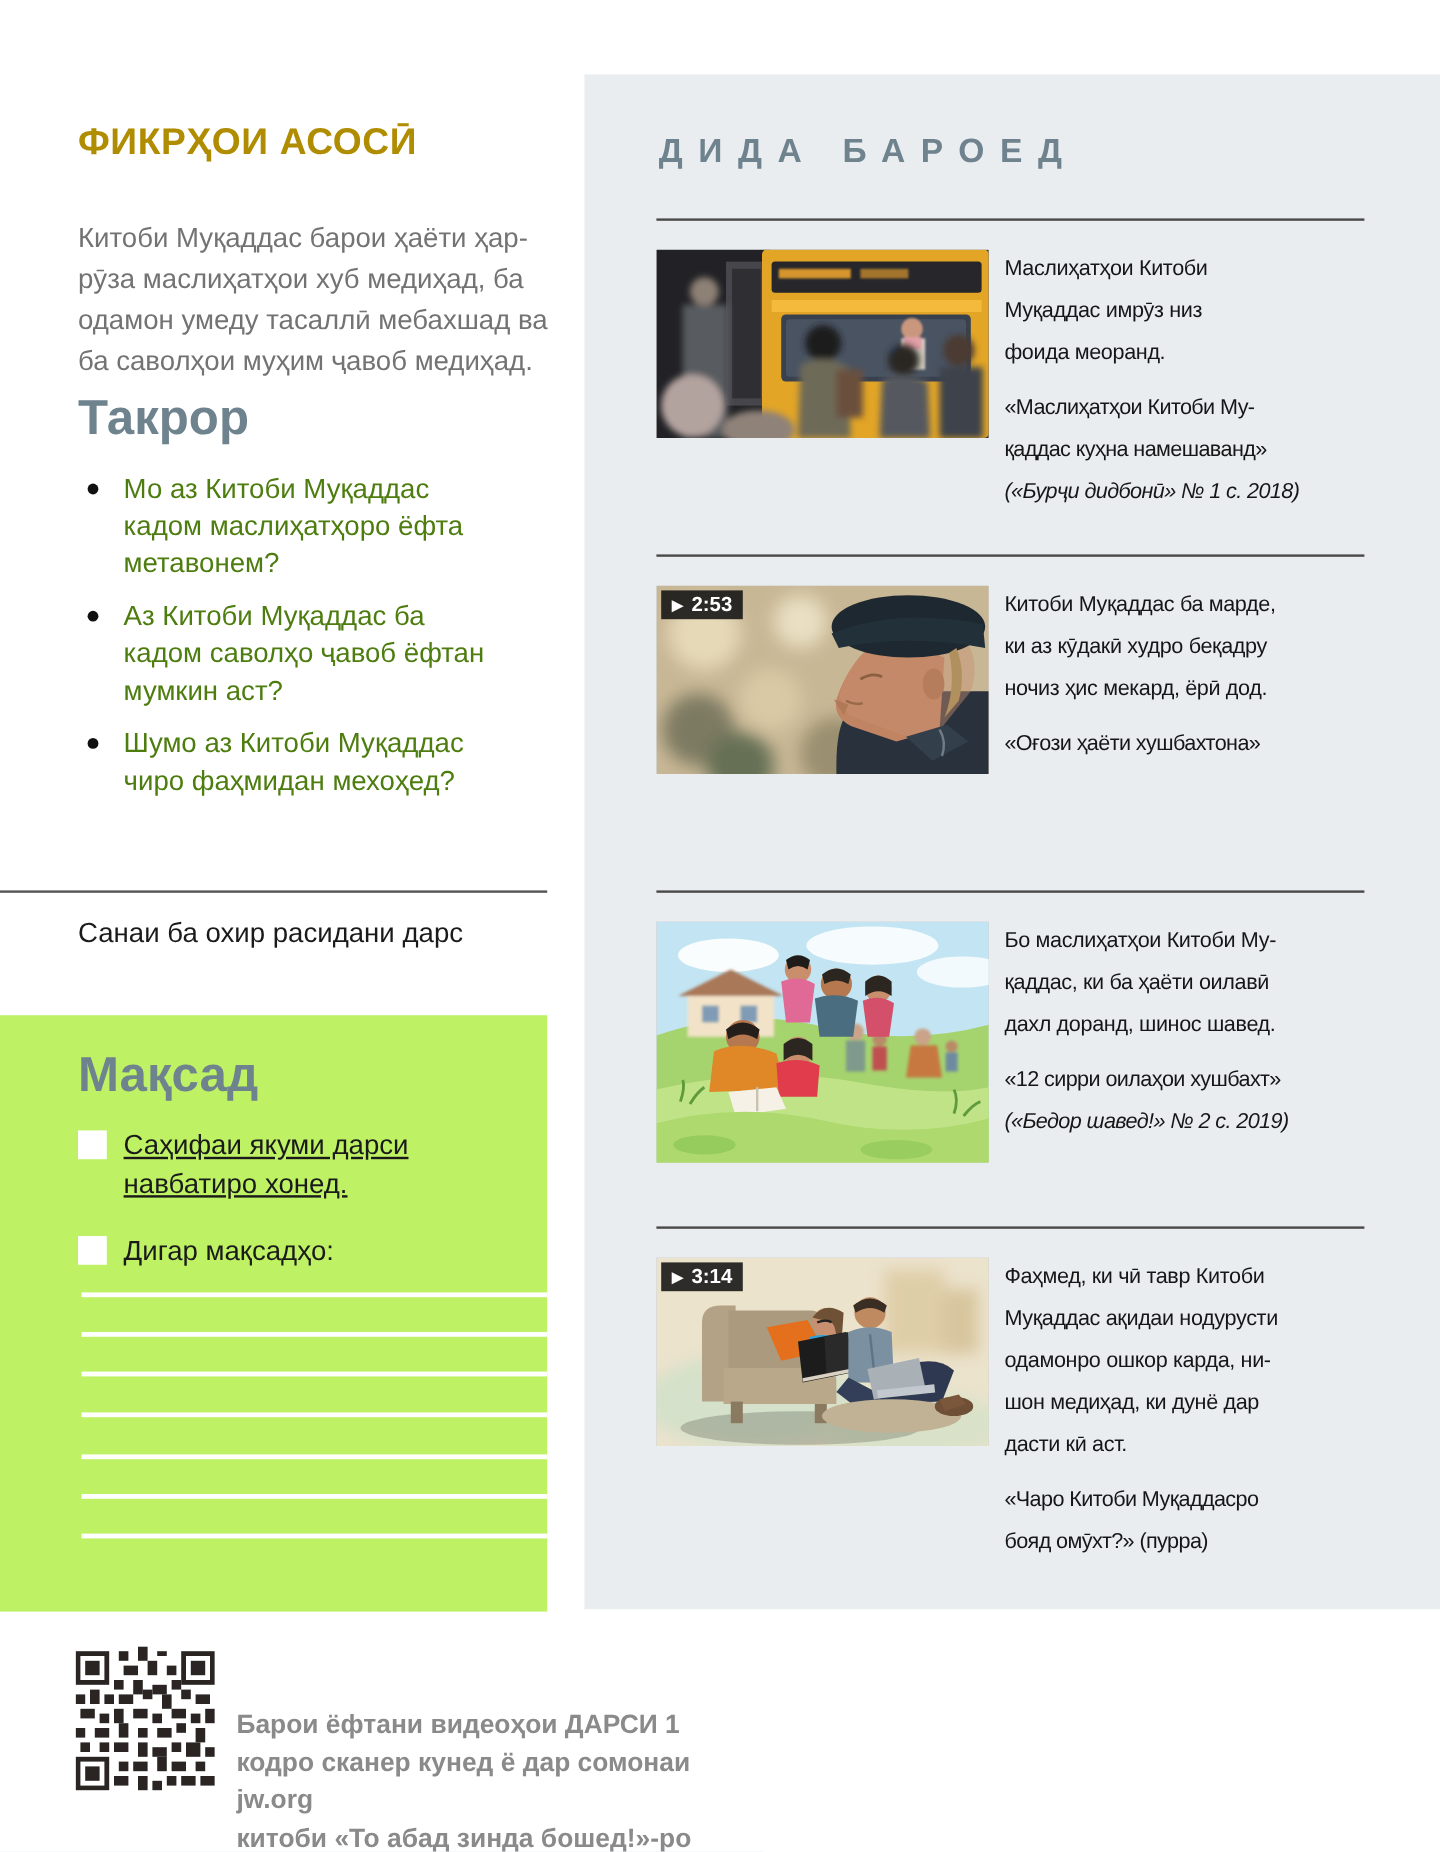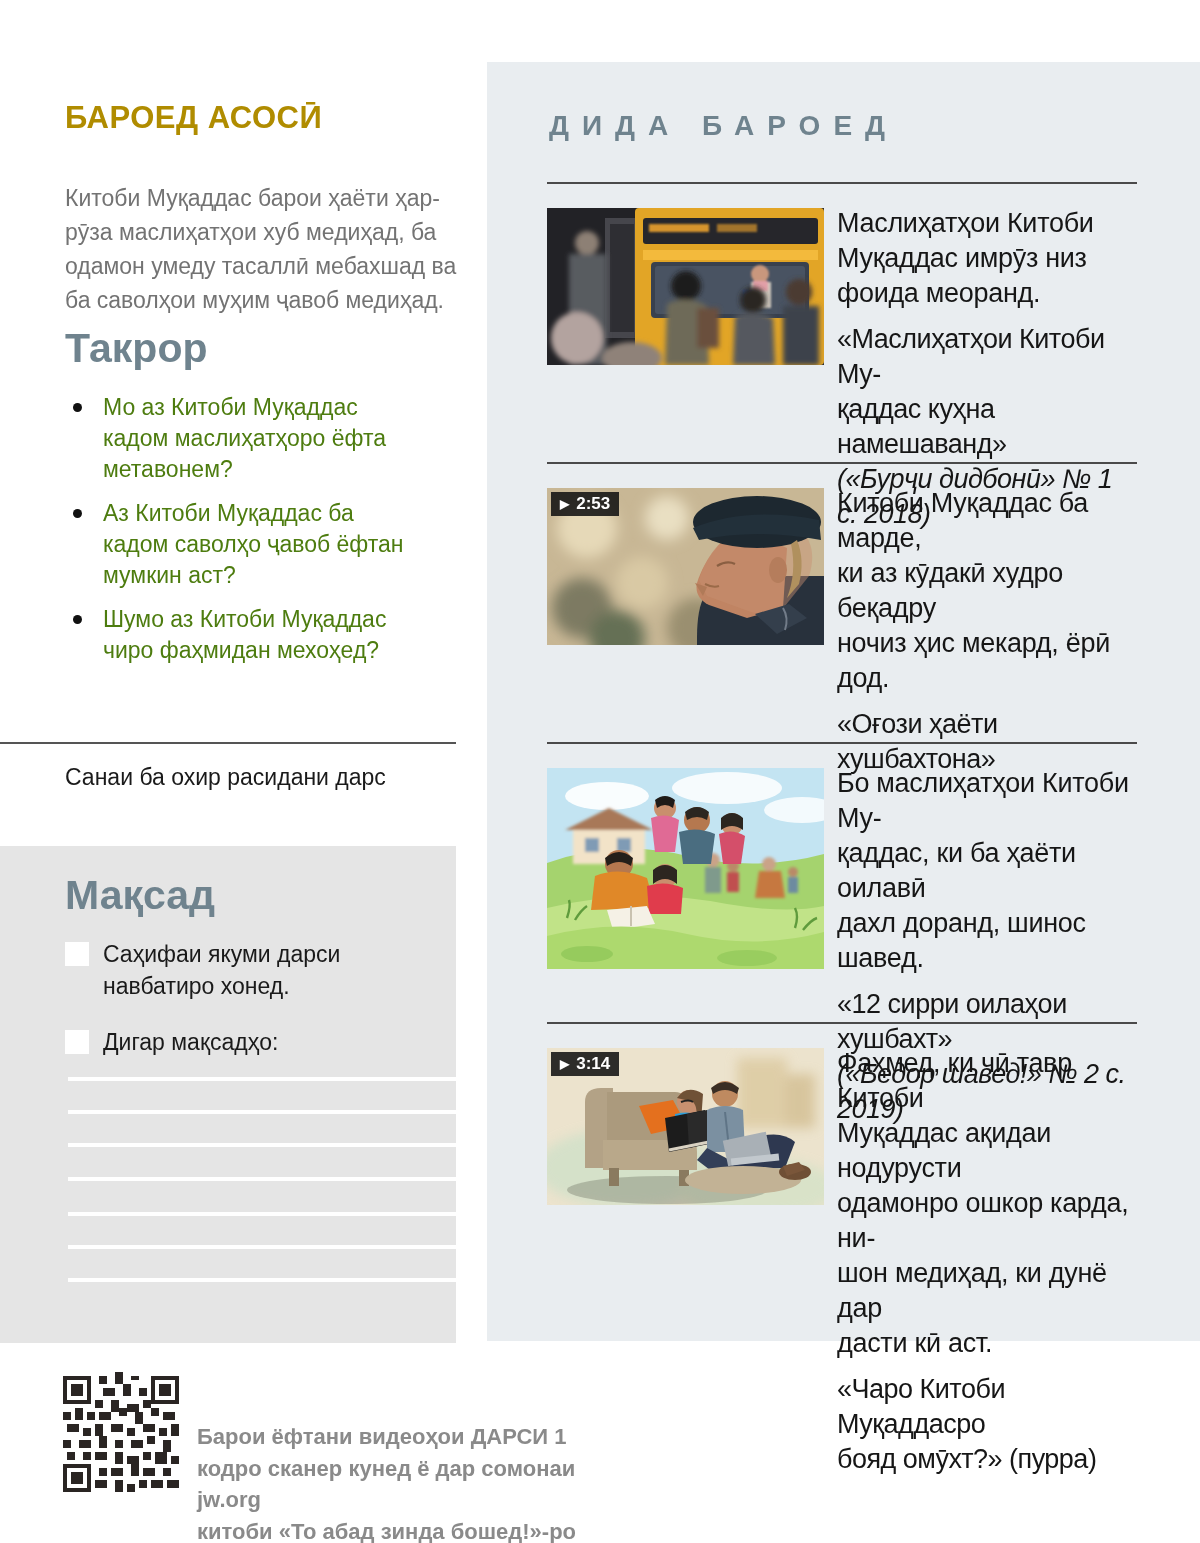--- a/index.html
+++ b/index.html
@@ -22,57 +22,57 @@
   .h-review{position:absolute;left:65px;top:325px;}
   .bullets{position:absolute;left:65px;top:392px;width:400px;}
   .bullet{position:relative;padding-left:38px;margin-bottom:13px;
     font-size:23px;line-height:31px;color:#4d7c0f;}
   .bullet .dot{position:absolute;left:8px;top:11px;width:9px;height:9px;
     border-radius:50%;background:#111;}
   .left-rule{position:absolute;left:0;top:742px;width:456px;height:0;
     border-top:2px solid #555;}
   .due-label{position:absolute;left:65px;top:764px;font-size:23px;color:#1a1a1a;}
 
-  .goal-box{position:absolute;left:0;top:846px;width:456px;height:497px;background:#e5e5e5;}
+  .goal-box{position:absolute;left:0;top:846px;width:456px;height:497px;background:#bef264;}
   .h-goal{position:absolute;left:65px;top:26px;}
   .check-row{position:absolute;left:65px;font-size:23px;line-height:32px;}
   .checkbox{position:absolute;left:0;top:4px;width:24px;height:24px;background:#ffffff;}
   .check-text{display:block;margin-left:38px;}
-  .row1{top:92px;}
+  .row1{top:92px;text-decoration:underline;}
   .row2{top:180px;}
   .write-line{position:absolute;left:68px;width:388px;height:4px;background:#ffffff;}
 
   
   .panel{position:absolute;left:487px;top:62px;width:726px;height:1279px;background:#e9edf0;}
   .panel-heading{position:absolute;left:62px;top:48px;font-size:28px;font-weight:600;
     color:#6f838e;letter-spacing:13px;}
   .sep{position:absolute;left:60px;width:590px;height:0;border-top:2px solid #4a4a4a;}
   .sec{position:absolute;left:60px;width:590px;}
   .thumb{position:absolute;left:0;top:26px;width:277px;height:157px;overflow:hidden;
     background:#ccc;}
   .thumb svg{display:block;}
   .thumb-tall{height:201px;}
   .badge{position:absolute;left:4px;top:4px;height:24px;background:rgba(18,18,18,.88);
     color:#fff;font-size:17px;font-weight:bold;display:flex;align-items:center;
     padding:0 9px;gap:7px;}
   .badge .play{font-size:12px;line-height:1;}
   .sec-text{position:absolute;left:290px;top:24px;width:302px;
-    font-size:27px;line-height:35px;color:#161616;letter-spacing:-.3px;}
+    font-size:18px;line-height:35px;color:#161616;letter-spacing:-.3px;}
   .cite{font-weight:normal;margin-top:11px;letter-spacing:-.5px;}
   .src{letter-spacing:-.5px;font-style:italic;}
 
   
   .qr{position:absolute;left:63px;top:1372px;width:116px;height:120px;}
   .qr-caption{position:absolute;left:197px;top:1421px;width:420px;
     font-size:22px;line-height:31.5px;font-weight:600;color:#8a8a8a;}
 </style>
 </head>
 <body>
 
-<div class="h-gold">БАРОЕД АСОСӢ</div>
+<div class="h-gold">ФИКРҲОИ АСОСӢ</div>
 
 <div class="intro pre">Китоби Муқаддас барои ҳаёти ҳар-
 рӯза маслиҳатҳои хуб медиҳад, ба
 одамон умеду тасаллӣ мебахшад ва
 ба саволҳои муҳим ҷавоб медиҳад.</div>
 
 <div class="h-slate h-review">Такрор</div>
 
 <div class="bullets">
   <div class="bullet">

